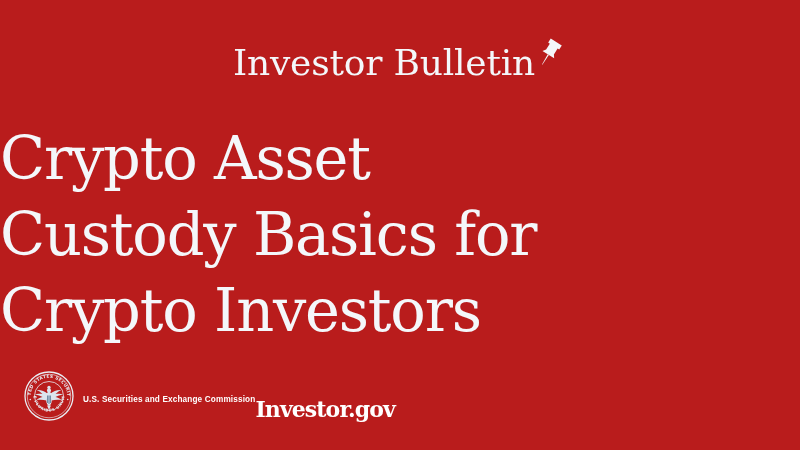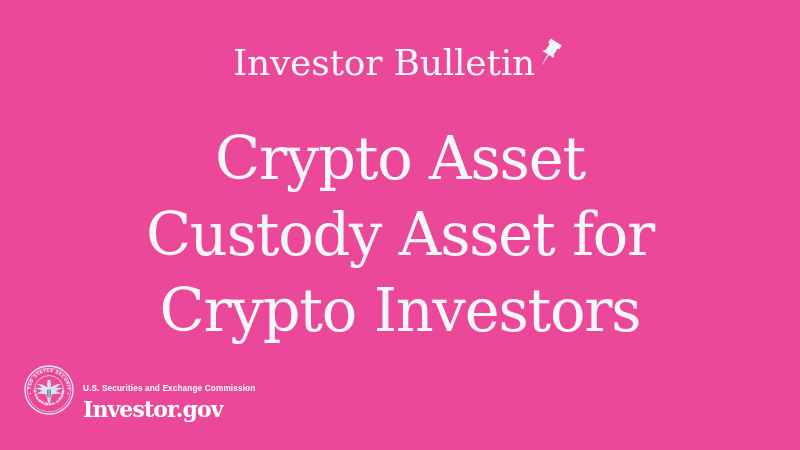--- a/index.html
+++ b/index.html
@@ -9,21 +9,21 @@
   body {
     width: 800px;
     height: 450px;
     overflow: hidden;
     font-family: "DejaVu Serif", serif;
   }
   #slide {
     position: relative;
     width: 800px;
     height: 450px;
-    background: #ec4899;
+    background: #b91c1c;
     overflow: hidden;
   }
 
   
   #kicker-row {
     position: absolute;
     top: 41px;
     left: 0;
     width: 800px;
     display: flex;
@@ -44,21 +44,20 @@
     margin-top: -4px;
     flex: 0 0 auto;
   }
 
   
   #title-block {
     position: absolute;
     top: 121px;
     left: 0;
     width: 800px;
-    text-align: center;
   }
   .title-line {
     font-family: "DejaVu Serif", serif;
     font-size: 59px;
     line-height: 76px;
     letter-spacing: -1.2px;
     color: #f4f7fa;
     white-space: nowrap;
   }
 
@@ -70,21 +69,21 @@
     display: flex;
     align-items: center;
     gap: 9px;
   }
   #seal-icon {
     flex: 0 0 auto;
     display: block;
   }
   #logo-text-group {
     display: flex;
-    flex-direction: column;
+    flex-direction: row;
     justify-content: flex-start;
     padding-bottom: 2px;
     margin-top: 25px;
   }
   #agency-name {
     font-family: "Liberation Sans", sans-serif;
     font-size: 8.2px;
     font-weight: bold;
     letter-spacing: 0.15px;
     color: #ffffff;
@@ -116,21 +115,21 @@
           <path d="M10.5 3.2 L23.5 3.2 L23.5 8.0 L21.6 8.0 L21.6 15.0 L23.9 18.2 L10.1 18.2 L12.4 15.0 L12.4 8.0 L10.5 8.0 Z" fill="#f4f7fa"></path>
 
           <path d="M16.35 18.2 L17.65 18.2 L17.2 29.8 L16.8 29.8 Z" fill="#f4f7fa"></path>
         </g>
       </svg>
     </span>
   </div>
 
   <div id="title-block">
     <div class="title-line">Crypto Asset</div>
-    <div class="title-line">Custody Asset for</div>
+    <div class="title-line">Custody Basics for</div>
     <div class="title-line">Crypto Investors</div>
   </div>
 
   <div id="logo-lockup">
 
     <span id="seal-icon">
       <svg width="50" height="50" viewBox="0 0 100 100" aria-hidden="true">
 
         <circle cx="50" cy="50" r="48" fill="none" stroke="#e9eef4" stroke-width="2.6"></circle>
         <circle cx="50" cy="50" r="43.5" fill="none" stroke="#e9eef4" stroke-width="1.2"></circle>

